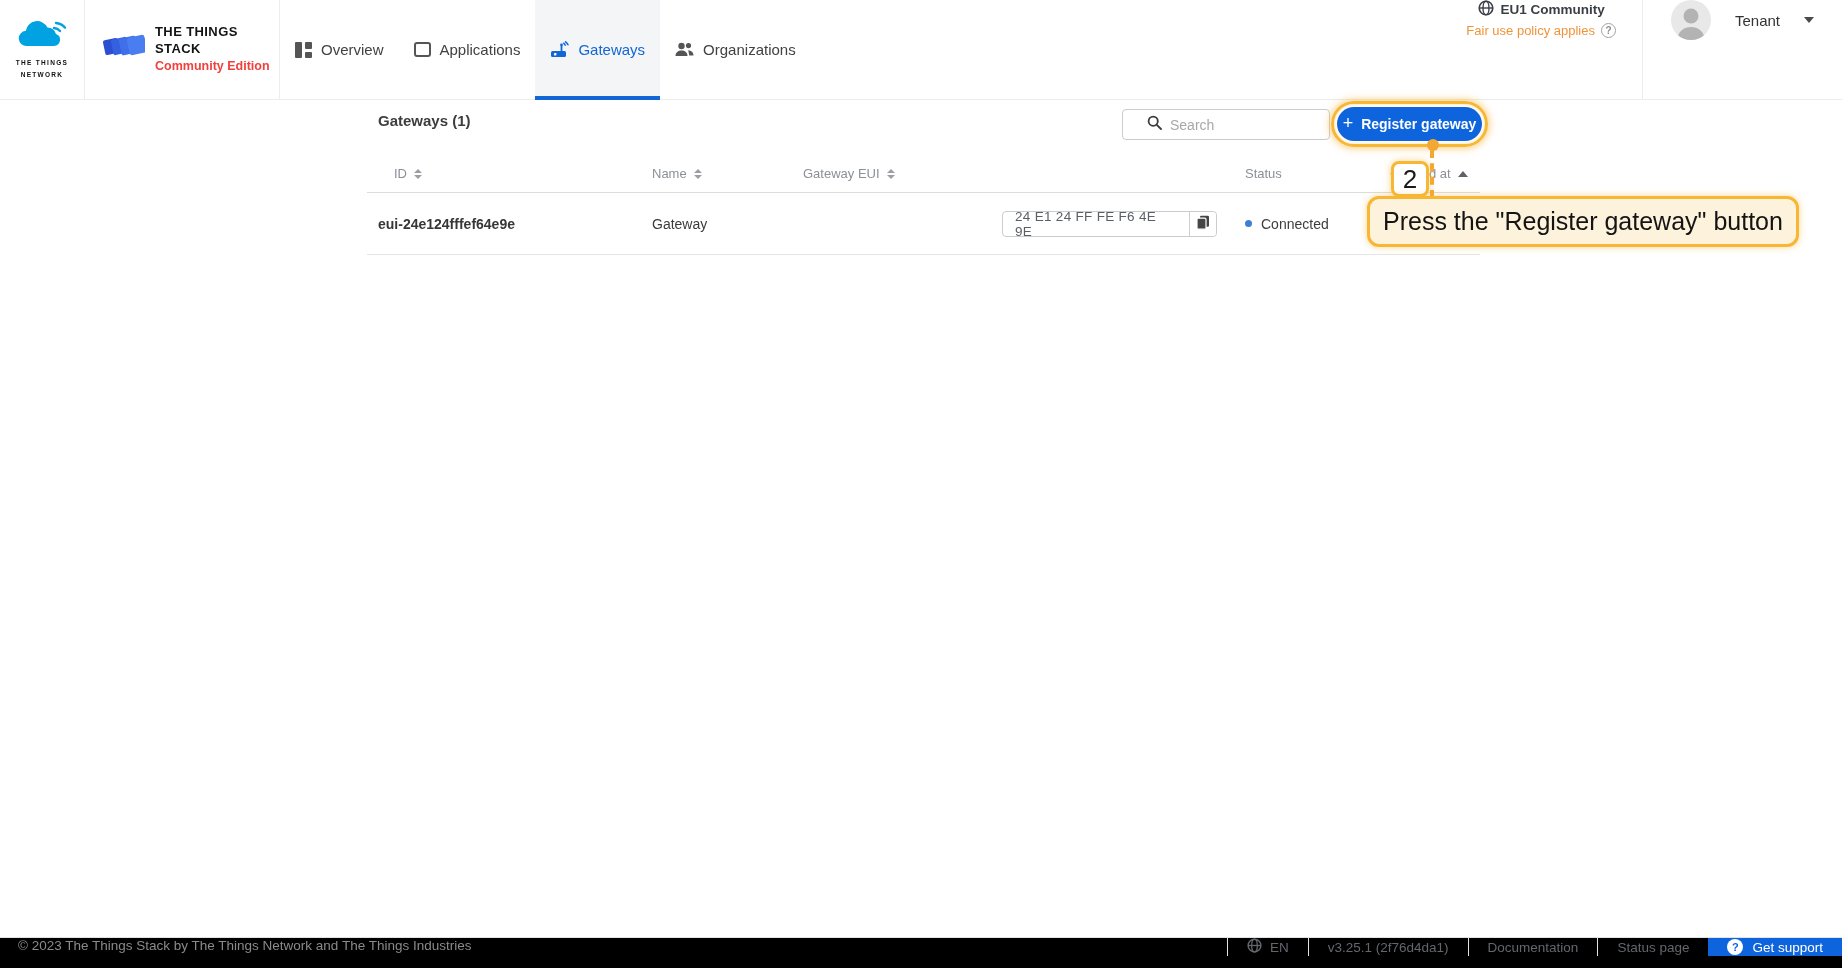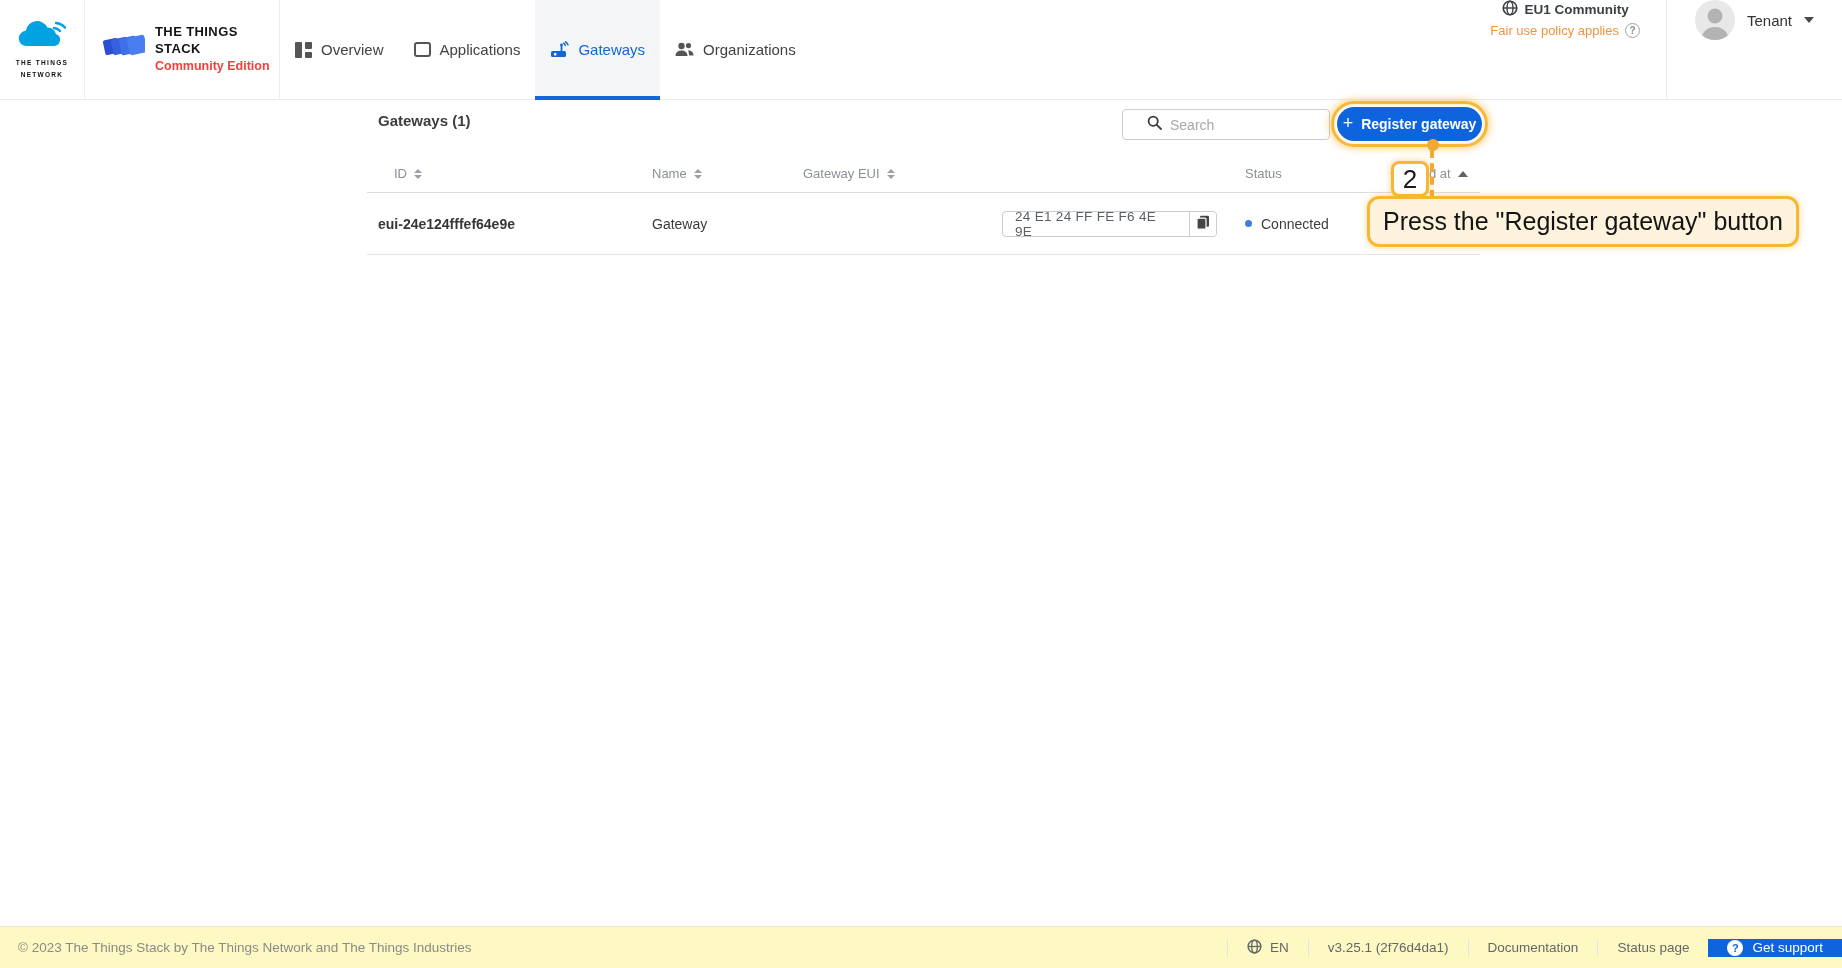--- a/index.html
+++ b/index.html
@@ -40,21 +40,21 @@
   .nav-item svg { display:block; }
 
   .header-right { margin-left:auto; display:flex; align-items:flex-start; }
   .cluster-block {
     display:flex; flex-direction:column; align-items:center; justify-content:center;
     padding:0 26px; gap:4px;
   }
   .cluster-line { display:flex; align-items:center; gap:7px; font-size:13.5px; font-weight:bold; color:#3a3f45; }
   .fairuse-line { display:flex; align-items:center; gap:6px; font-size:13px; color:#f0943a; cursor:pointer; }
   .vrule { width:1px; background:#ededed; height:100%; }
-  .user-block { display:flex; align-items:center; gap:12px; padding:0 28px; cursor:pointer; }
+  .user-block { display:flex; align-items:center; gap:24px; padding:0 28px; cursor:pointer; }
   .avatar {
     width:40px; height:40px; border-radius:50%; background:#e8e8e8; overflow:hidden;
     display:flex; align-items:center; justify-content:center;
   }
   .user-name { font-size:15px; color:#333; }
   .caret-down { width:0; height:0; border-left:5px solid transparent; border-right:5px solid transparent; border-top:6px solid #4a4a4a; }
 
   
   .page-title { position:absolute; left:378px; top:112px; font-size:15px; font-weight:600; color:#3d3d3d; }
   .search-box {
@@ -118,22 +118,22 @@
     font-size:26px; color:#1a1a1a; box-shadow:0 0 6px 1px rgba(246,178,54,.45);
   }
   .anno-tooltip {
     left:1367px; top:196px; height:51px; background:#fdf3dc; border:3px solid #f7b733;
     border-radius:12px; display:flex; align-items:center; padding:0 13px; white-space:nowrap;
     font-size:25px; color:#141414; box-shadow:0 0 6px 1px rgba(246,178,54,.4);
   }
 
   
   footer.bottombar {
-    position:absolute; left:0; bottom:0; width:100%; height:42px; background:#fef9c3;
-    border-top:1px solid #e3e3e3; display:flex; align-items:center; z-index:5;
+    position:absolute; left:0; bottom:0; width:100%; height:31px; background:#000000;
+    border-top:1px solid #e3e3e3; display:flex; align-items:flex-start; z-index:5;
   }
   .copyright { display:flex; align-items:center; padding-left:18px; font-size:13.5px; color:#8a8a8a; }
   .footer-right { margin-left:auto; display:flex; align-items:stretch; }
   .footer-item {
     display:flex; align-items:center; gap:8px; padding:0 19px; font-size:13.5px; color:#63676c;
     border-left:1px solid #e3e3e3; cursor:pointer;
   }
   .footer-item.static { cursor:default; }
   .footer-support {
     display:flex; align-items:center; gap:9px; padding:0 19px; background:#0d64dd; color:#fff;

